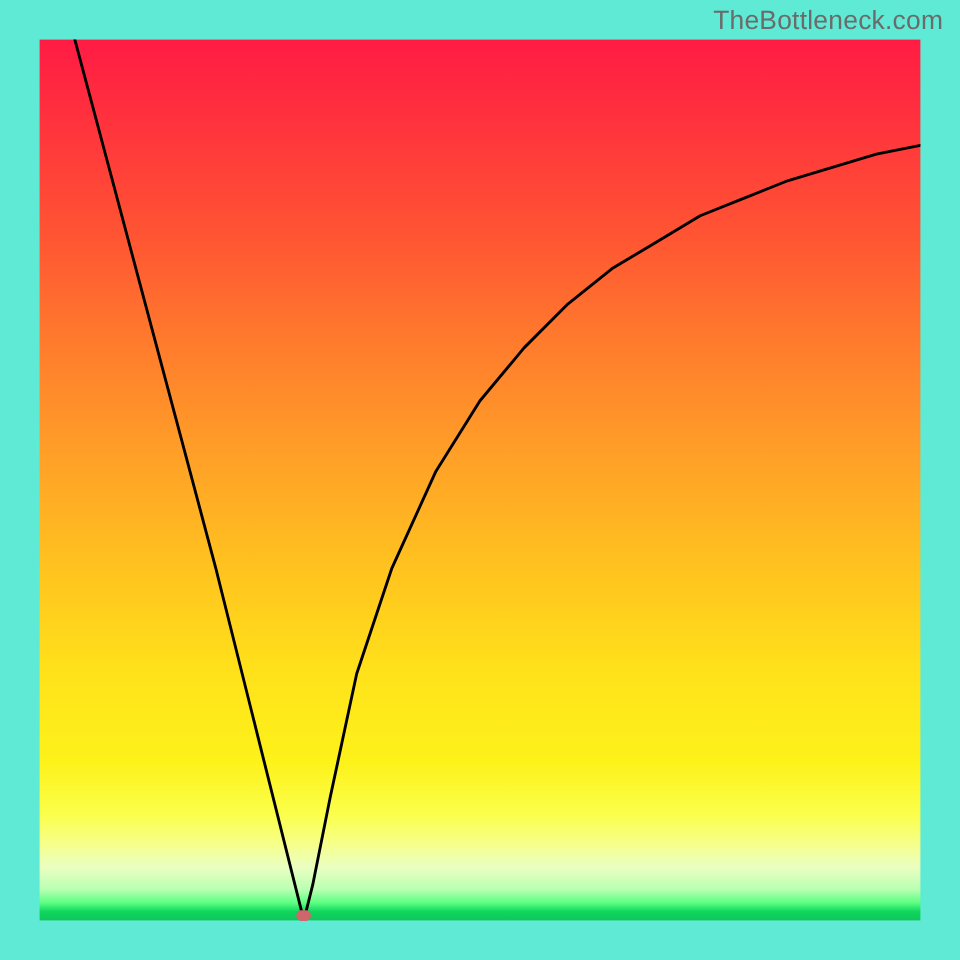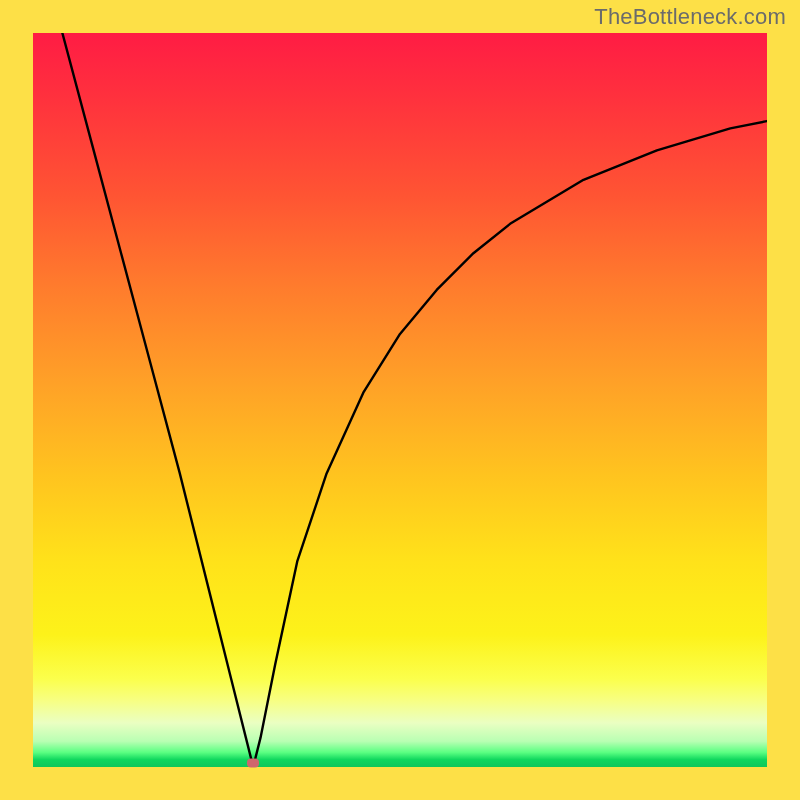--- a/index.html
+++ b/index.html
@@ -8,21 +8,21 @@
     width: 800px;
     height: 800px;
     background: #000;
     overflow: hidden;
     font-family: Arial, Helvetica, sans-serif;
   }
   .frame {
     position: relative;
     width: 800px;
     height: 800px;
-    background: #fde047;
+    background: #5eead4;
   }
   .watermark {
     position: absolute;
     top: 4px;
     right: 14px;
     color: #6b6b6b;
     font-size: 22px;
     font-weight: 500;
     letter-spacing: 0.2px;
     z-index: 5;

